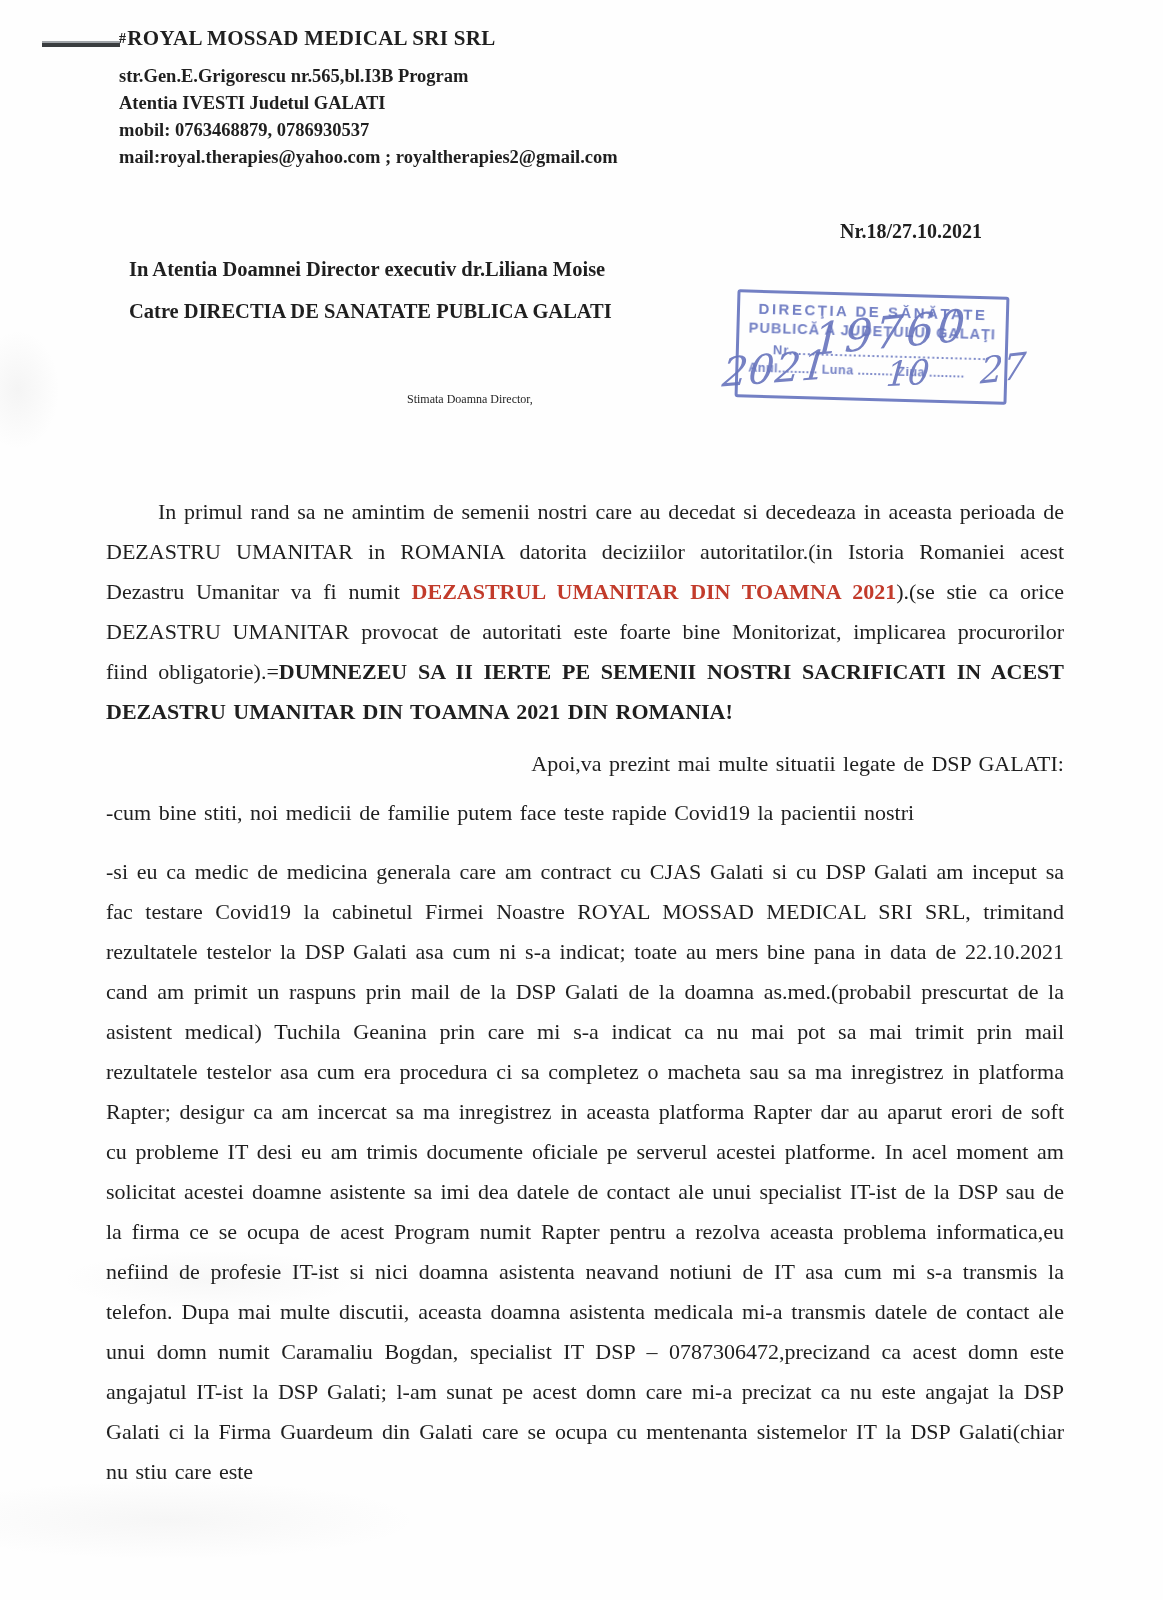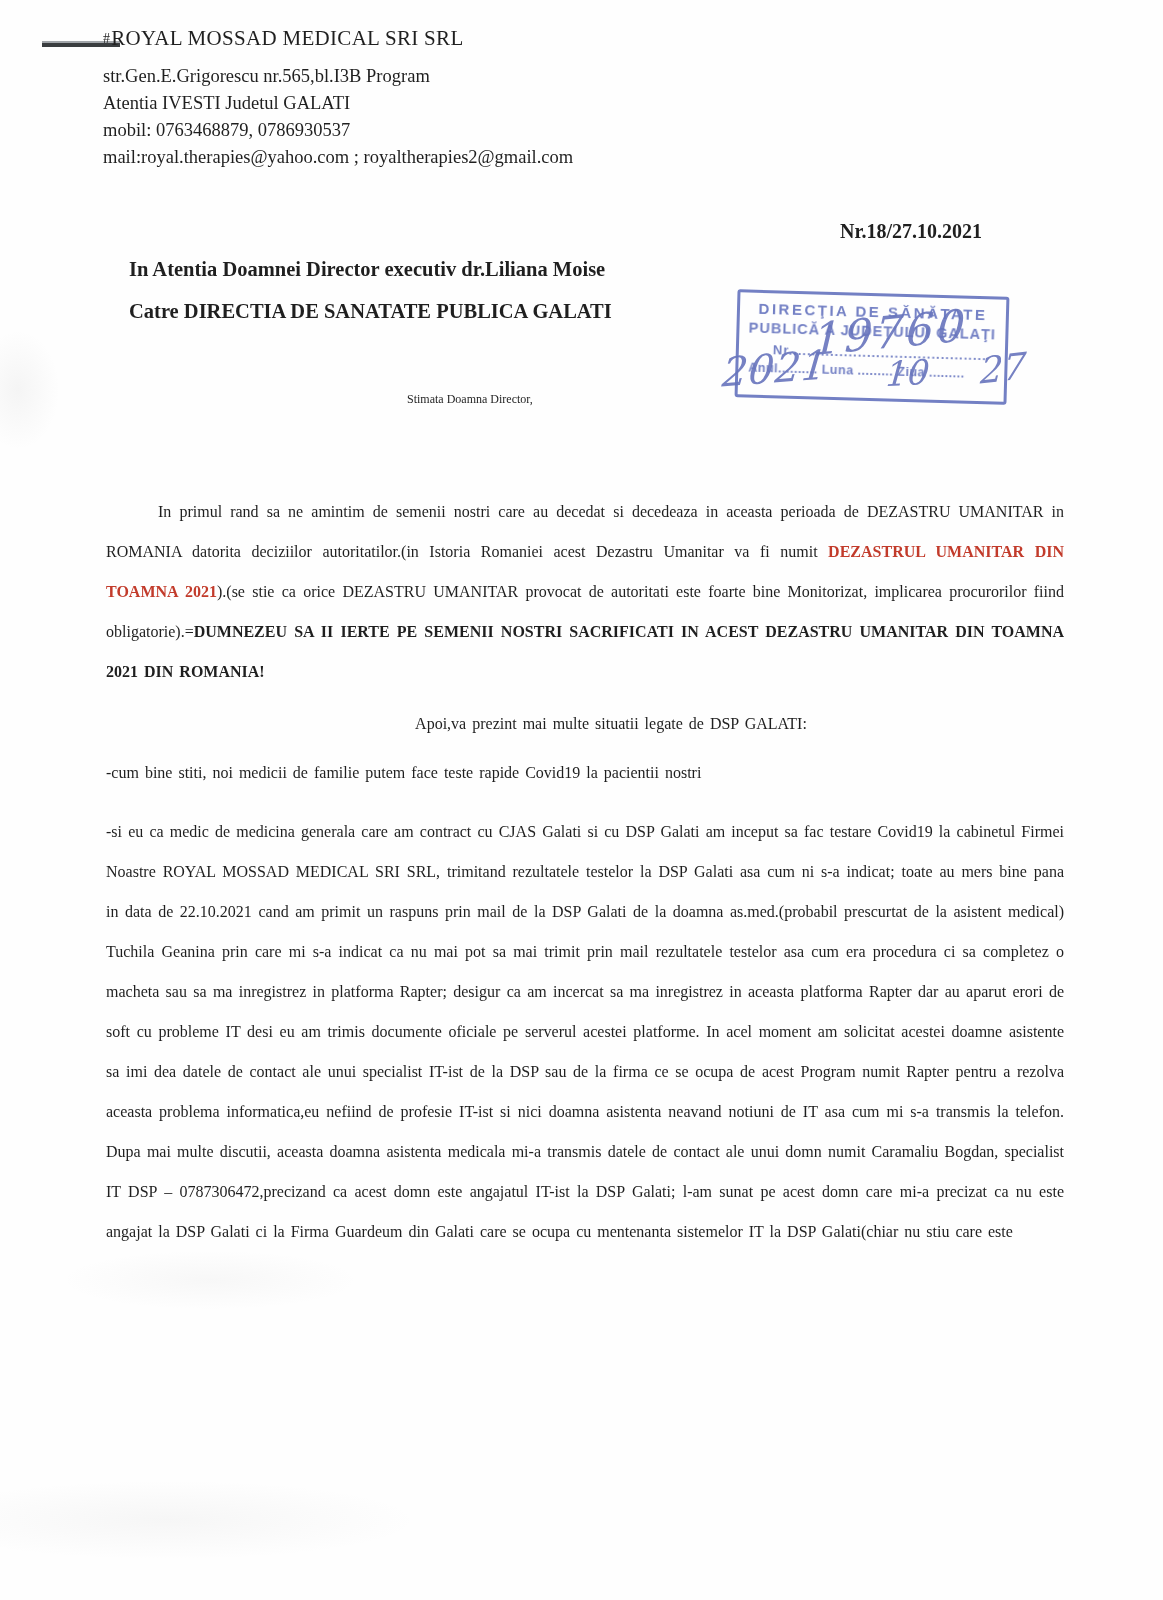--- a/index.html
+++ b/index.html
@@ -29,21 +29,21 @@
     background:radial-gradient(ellipse at 30% 50%,rgba(120,120,120,0.07),rgba(120,120,120,0) 70%);}
 
   
   .scan-line{
     position:absolute;left:42px;top:43px;width:78px;height:4px;
     background:#3a3d3f;
     box-shadow:0 -2px 0 rgba(130,135,140,0.75);
   }
 
   
-  .letterhead{position:absolute;left:103px;top:26px;font-weight:normal;}
+  .letterhead{position:absolute;left:119px;top:26px;font-weight:bold;}
   .company-line{font-size:21px;letter-spacing:0.3px;margin-bottom:12px;}
   .company-prefix{font-size:14px;vertical-align:2px;margin-right:1px;}
   .letterhead-details{font-size:18.5px;line-height:27px;}
 
   
   .ref-number{position:absolute;left:840px;top:220px;font-weight:bold;font-size:20px;text-align:center;}
 
   
   .recipient{position:absolute;left:129px;top:258px;font-weight:bold;font-size:20.5px;}
   .recipient-line{margin-bottom:19px;white-space:nowrap;}
@@ -75,25 +75,25 @@
     white-space:nowrap;
   }
   .hw-number{left:74px;top:10px;font-size:44px;transform:rotate(-7deg) skewX(-8deg);letter-spacing:3px;}
   .hw-year{left:-16px;top:52px;font-size:40px;transform:rotate(-6deg) skewX(-10deg);letter-spacing:1px;}
   .hw-month{left:148px;top:56px;font-size:34px;transform:rotate(-5deg) skewX(-8deg);}
   .hw-day{left:242px;top:48px;font-size:36px;transform:rotate(-8deg) skewX(-10deg);}
 
   
   .letter-body{
     position:absolute;left:106px;top:492px;width:958px;
-    font-size:16px;line-height:40px;word-spacing:2px;
+    font-size:22px;line-height:40px;word-spacing:2px;
   }
   .para{text-align:justify;}
   .para-indent{text-indent:52px;}
-  .para-2{margin-top:12px;text-align:center;}
+  .para-2{margin-top:12px;text-align:right;}
   .para-3{margin-top:9px;text-align:left;}
   .para-4{margin-top:19px;}
   .seg-normal{}
   .seg-red-bold{color:var(--accent-red);font-weight:bold;}
   .seg-bold{font-weight:bold;}
 </style>
 </head>
 <body>
 
 <div class="page">

